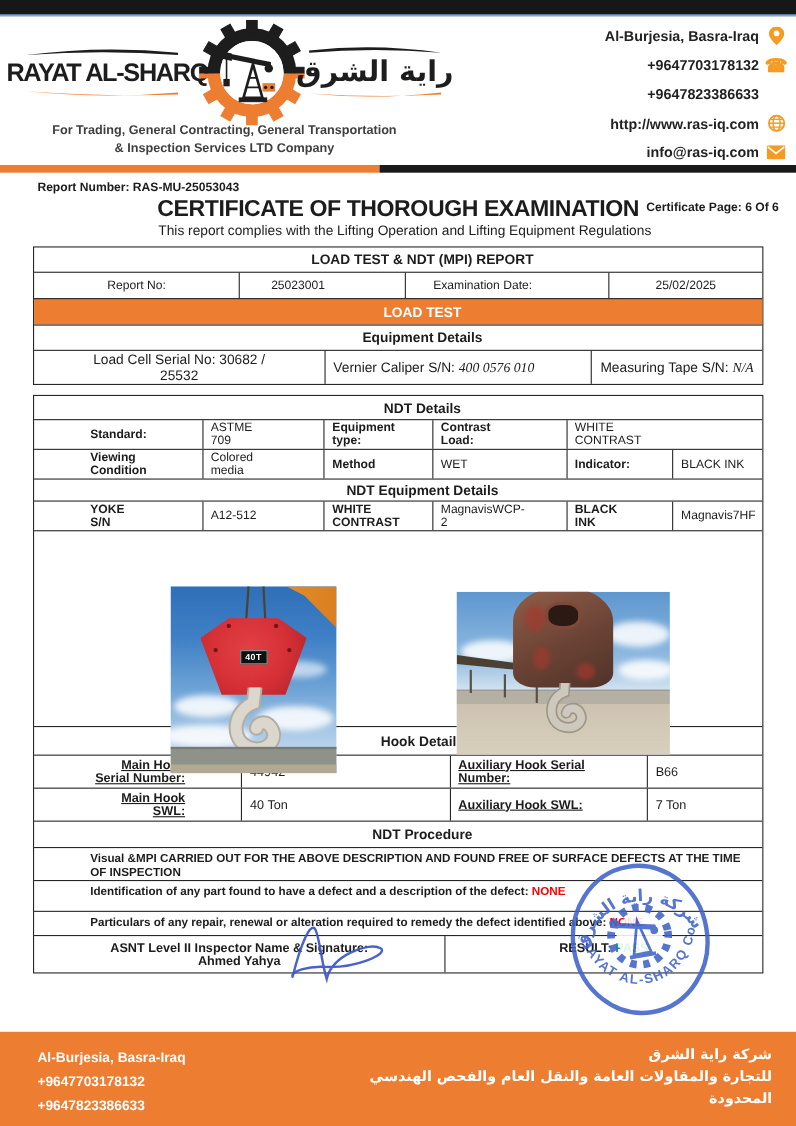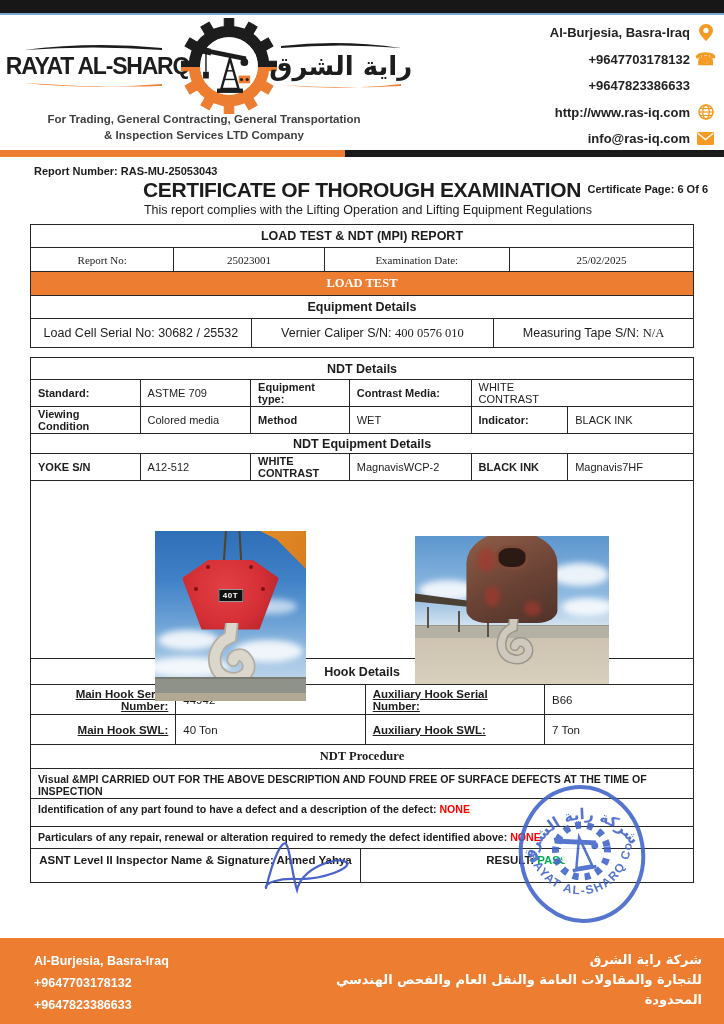--- a/index.html
+++ b/index.html
@@ -33,30 +33,30 @@
   .report-number { margin:8px 0 0 34px; font-size:11px; font-weight:bold; }
   .title-row { position:relative; text-align:center; margin-top:1px; }
   .doc-title { font-size:21px; font-weight:bold; letter-spacing:-0.4px; }
   .page-info { position:absolute; right:16px; top:5px; font-size:11px; font-weight:bold; }
   .subtitle { text-align:center; font-size:12.5px; margin-top:1px;margin-left:12px; }
 
   
   .tbl { margin:7px 30px 0 30px; border:1.5px solid #262626; background:#fff; }
   .trow { display:grid; align-items:stretch; }
   .trow + .trow { border-top:1px solid #262626; }
-  .c { padding:1px 7px; border-left:1px solid #262626; display:flex; align-items:center; font-size:11px; }
+  .c { padding:1px 7px; border-left:1px solid #262626; display:flex; align-items:center; font-size:11px;margin-left:44px; }
   .c:first-child { border-left:none; }
   .ctr { justify-content:center; text-align:center; }
   .lbl { font-weight:bold; }
   .und { text-decoration:underline; }
-  .serif { font-family:"Liberation Serif", serif; }
+  .serif { font-family:"Liberation Serif", serif;font-style:italic; }
   .orange-row { background:#ED7D31; color:#fff; font-weight:bold; }
   .sec-head { font-weight:bold; font-size:12.5px; }
 
-  .r-h22 { min-height:22px; } .r-h24 { min-height:24px;font-family:Liberation Serif, serif; } .r-h23 { min-height:23px; }
+  .r-h22 { min-height:22px; } .r-h24 { min-height:24px; } .r-h23 { min-height:23px; }
   .r-h29 { min-height:29px; } .r-h26 { min-height:26px; } .r-h21 { min-height:21px; }
   .r-h20 { min-height:20px; } .r-h30 { min-height:30px; } .r-h28 { min-height:28px; }
   .r-h34 { min-height:34px; }
 
   .cols1 { grid-template-columns:100%; }
   .cols-report { grid-template-columns:21.5% 22.7% 28% auto; font-size:13px; }
   .cols-equip { grid-template-columns:33.2% 36.6% auto; }
   .cols-ndt6 { grid-template-columns:16.4% 16.7% 14.9% 18.4% 14.6% auto; }
   .cols-hook { grid-template-columns:21.8% 28.6% 27.1% auto; }
   .cols-asnt { grid-template-columns:49.7% auto; }
@@ -272,21 +272,21 @@
 </div>
 
 <div class="tbl" style="margin-top:9px;">
   <div class="trow cols1 r-h21">
       <div class="c ctr sec-head">NDT Details</div>
     </div>
   <div class="trow cols-ndt6 r-h20">
     <div class="c lbl">Standard:</div>
     <div class="c">ASTME 709</div>
     <div class="c lbl">Equipment type:</div>
-    <div class="c lbl">Contrast Media:</div>
+    <div class="c lbl">Contrast Load:</div>
     <div class="c">WHITE CONTRAST</div>
   </div>
   <div class="trow cols-ndt6 r-h20">
     <div class="c lbl">Viewing Condition</div>
     <div class="c">Colored media</div>
     <div class="c lbl">Method</div>
     <div class="c">WET</div>
     <div class="c lbl">Indicator:</div>
     <div class="c">BLACK INK</div>
   </div>

